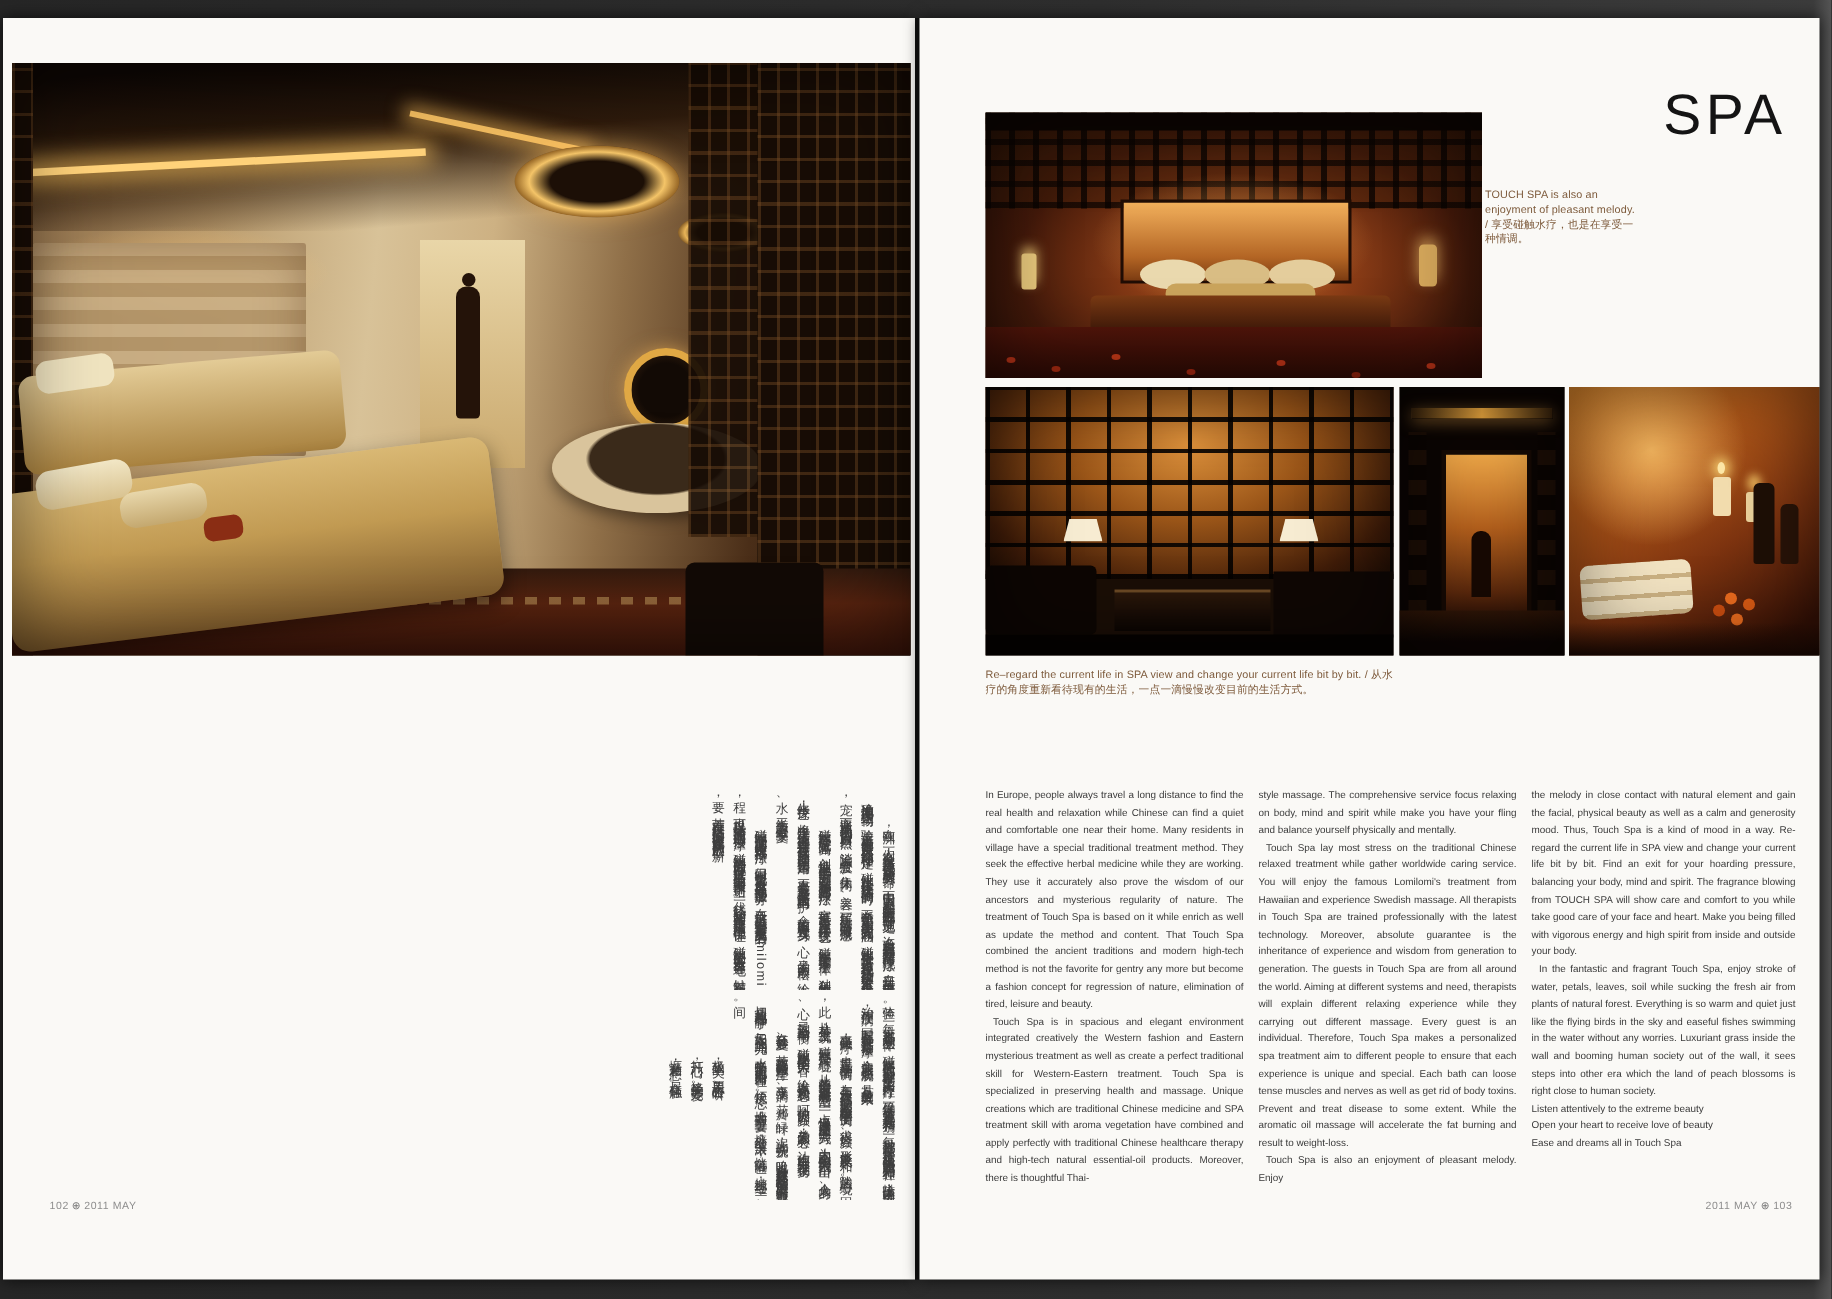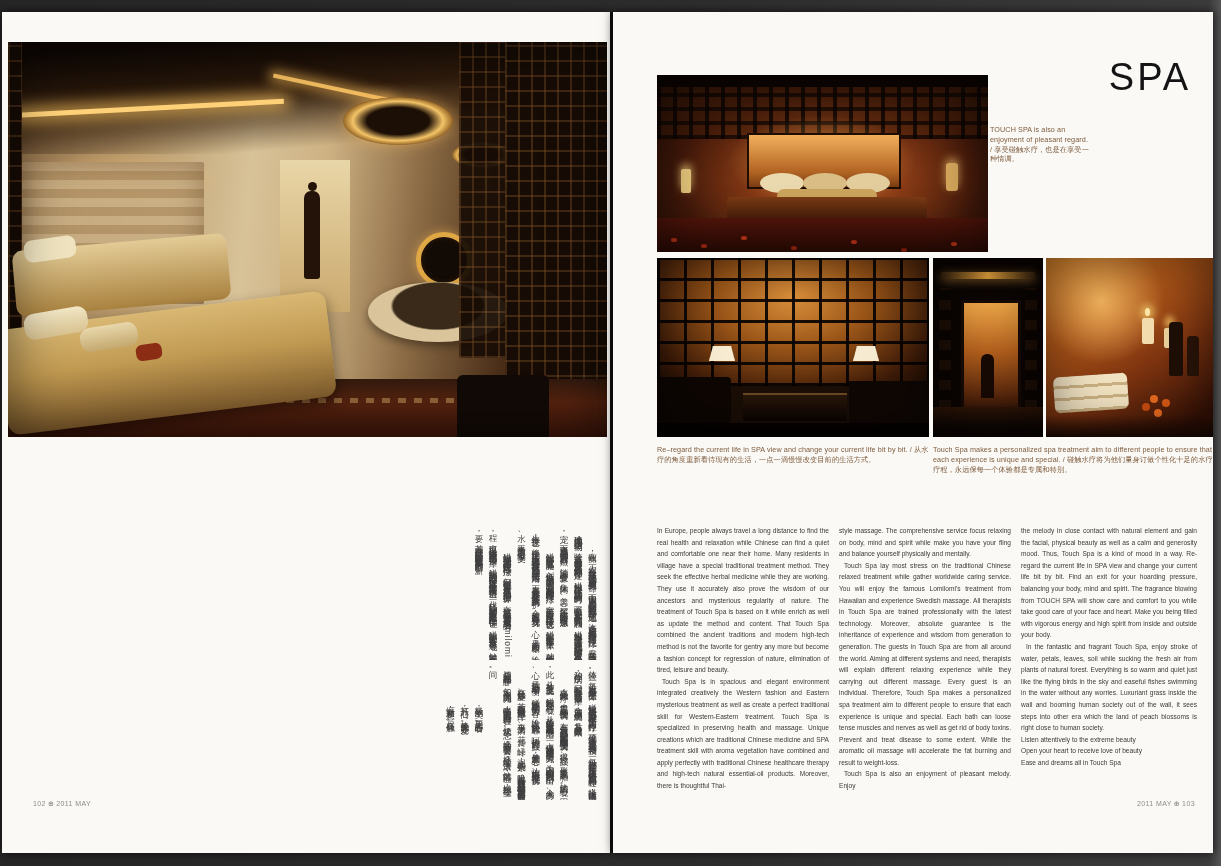--- a/index.html
+++ b/index.html
@@ -191,21 +191,21 @@
       <div class="pt-pill3"></div>
       <div class="pt-bolster"></div>
       <div class="pt-bed"></div>
       <div class="pt-candle"></div>
       <div class="pt-lamp"></div>
       <div class="pt-floor"></div>
       <div class="pt-petals"></div>
       <div class="vig"></div>
     </div>
 
-    <div class="caption" style="left:377px;top:113px;width:102px;">TOUCH SPA is also an enjoyment of pleasant regard. / 享受碰触水疗，也是在享受一种情调。</div>
+    <div class="caption" style="left:377px;top:113px;width:102px;">TOUCH SPA is also an enjoyment of pleasant melody. / 享受碰触水疗，也是在享受一种情调。</div>
 
     <div class="photo photo-a">
       <div class="pa-shelf"></div>
       <div class="pa-lamp pa-lamp-l"></div>
       <div class="pa-lamp pa-lamp-r"></div>
       <div class="pa-sofa-l"></div>
       <div class="pa-sofa-r"></div>
       <div class="pa-table"></div>
       <div class="pa-floor"></div>
       <div class="vig"></div>
@@ -230,21 +230,20 @@
       <div class="pc-candle2"></div>
       <div class="pc-towels"></div>
       <div class="pc-bottle1"></div>
       <div class="pc-bottle2"></div>
       <div class="pc-flower"></div>
       <div class="pc-shade"></div>
       <div class="vig"></div>
     </div>
 
     <div class="caption" style="left:44px;top:433px;width:272px;">Re–regard the current life in SPA view and change your current life bit by bit. / 从水疗的角度重新看待现有的生活，一点一滴慢慢改变目前的生活方式。</div>
-    <div class="caption" style="left:320px;top:433px;width:280px;">Touch Spa makes a personalized spa treatment aim to different people to ensure that each experience is unique and special. / 碰触水疗将为他们量身订做个性化十足的水疗疗程，永远保每一个体验都是专属和特别。</div>
 
     <div class="col" style="left:44px;top:513px;">
       <p>In Europe, people always travel a long distance to find the real health and relaxation while Chinese can find a quiet and comfortable one near their home. Many residents in village have a special traditional treatment method. They seek the effective herbal medicine while they are working. They use it accurately also prove the wisdom of our ancestors and mysterious regularity of nature. The treatment of Touch Spa is based on it while enrich as well as update the method and content. That Touch Spa combined the ancient traditions and modern high-tech method is not the favorite for gentry any more but become a fashion concept for regression of nature, elimination of tired, leisure and beauty.</p>
       <p>Touch Spa is in spacious and elegant environment integrated creatively the Western fashion and Eastern mysterious treatment as well as create a perfect traditional skill for Western-Eastern treatment. Touch Spa is specialized in preserving health and massage. Unique creations which are traditional Chinese medicine and SPA treatment skill with aroma vegetation have combined and apply perfectly with traditional Chinese healthcare therapy and high-tech natural essential-oil products. Moreover, there is thoughtful Thai-</p>
     </div>
     <div class="col" style="left:226px;top:513px;">
       <p>style massage. The comprehensive service focus relaxing on body, mind and spirit while make you have your fling and balance yourself physically and mentally.</p>
       <p>Touch Spa lay most stress on the traditional Chinese relaxed treatment while gather worldwide caring service. You will enjoy the famous Lomilomi's treatment from Hawaiian and experience Swedish massage. All therapists in Touch Spa are trained professionally with the latest technology. Moreover, absolute guarantee is the inheritance of experience and wisdom from generation to generation. The guests in Touch Spa are from all around the world. Aiming at different systems and need, therapists will explain different relaxing experience while they carrying out different massage. Every guest is an individual. Therefore, Touch Spa makes a personalized spa treatment aim to different people to ensure that each experience is unique and special. Each bath can loose tense muscles and nerves as well as get rid of body toxins. Prevent and treat disease to some extent. While the aromatic oil massage will accelerate the fat burning and result to weight-loss.</p>
       <p>Touch Spa is also an enjoyment of pleasant melody. Enjoy</p>
     </div>

